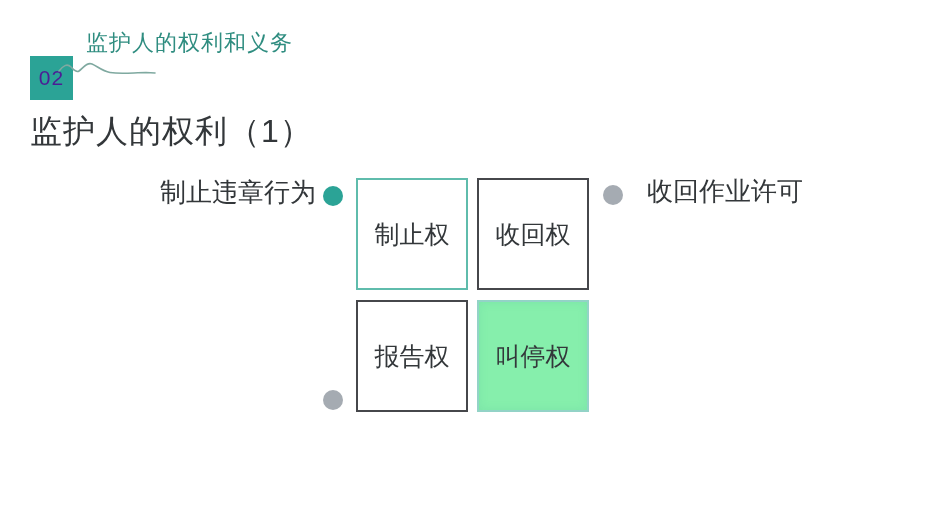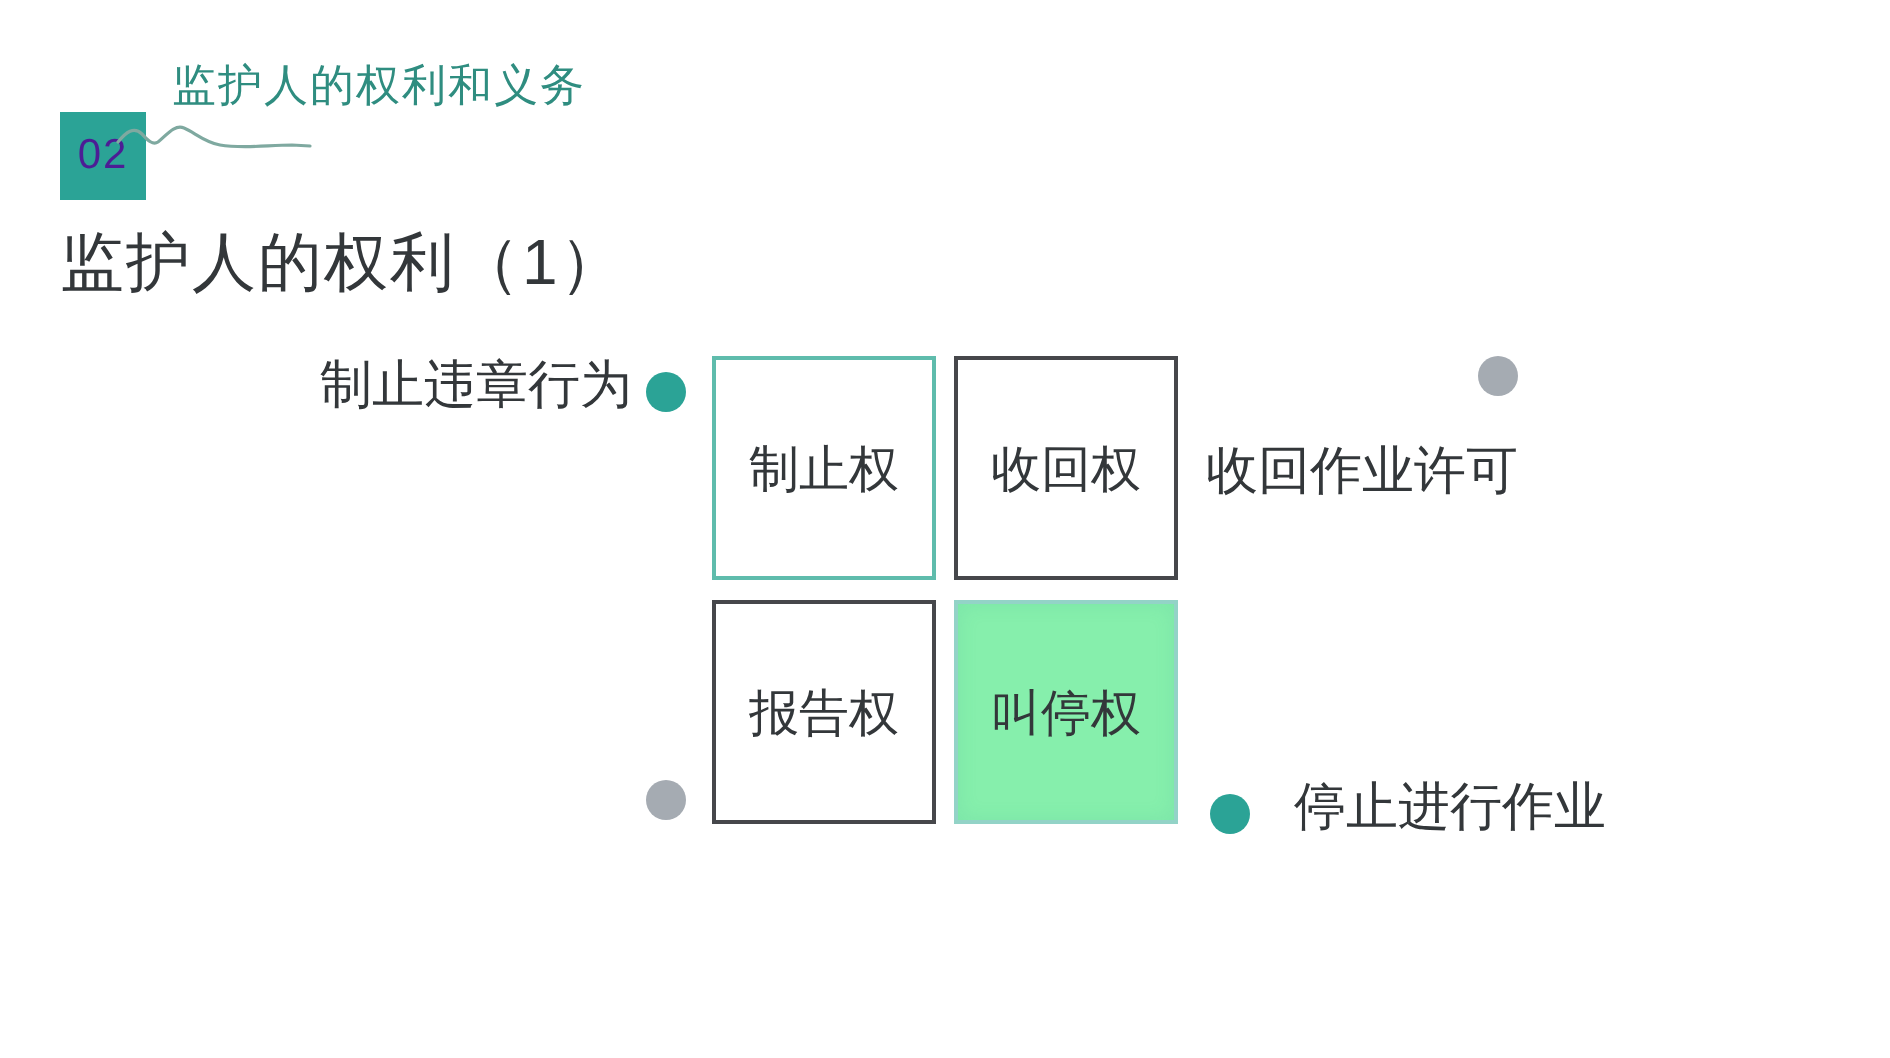--- a/index.html
+++ b/index.html
@@ -78,21 +78,21 @@
   }
   .callout .dot {
     width: 20px; height: 20px;
     border-radius: 50%;
     flex: 0 0 auto;
   }
   .dot.teal { background: var(--teal, #2ba396); }
   .dot.gray { background: var(--gray-dot, #a5abb2); }
 
   .callout.tl { top: 179px; right: 602px; gap: 7px;  }
-  .callout.tr { top: 178px; left: 603px;  gap: 24px; flex-direction: column; }
+  .callout.tr { top: 178px; left: 603px;  gap: 24px; }
   .callout.bl { top: 390px; right: 602px; gap: 6px;  }
   .callout.br { top: 390px; left: 605px;  gap: 22px; }
 </style>
 </head>
 <body>
 
 <div class="slide">
 
   <div class="badge">
     <span>02</span>
@@ -129,18 +129,14 @@
 
   <div class="callout tr">
     <span class="dot gray"></span>
     <span>收回作业许可</span>
   </div>
 
   <div class="callout bl">
     <span class="dot gray"></span>
   </div>
 
-  <div class="callout br">
-    <span class="dot teal"></span>
-    <span>停止进行作业</span>
-  </div>
 
 </div>
 
 </body></html>

